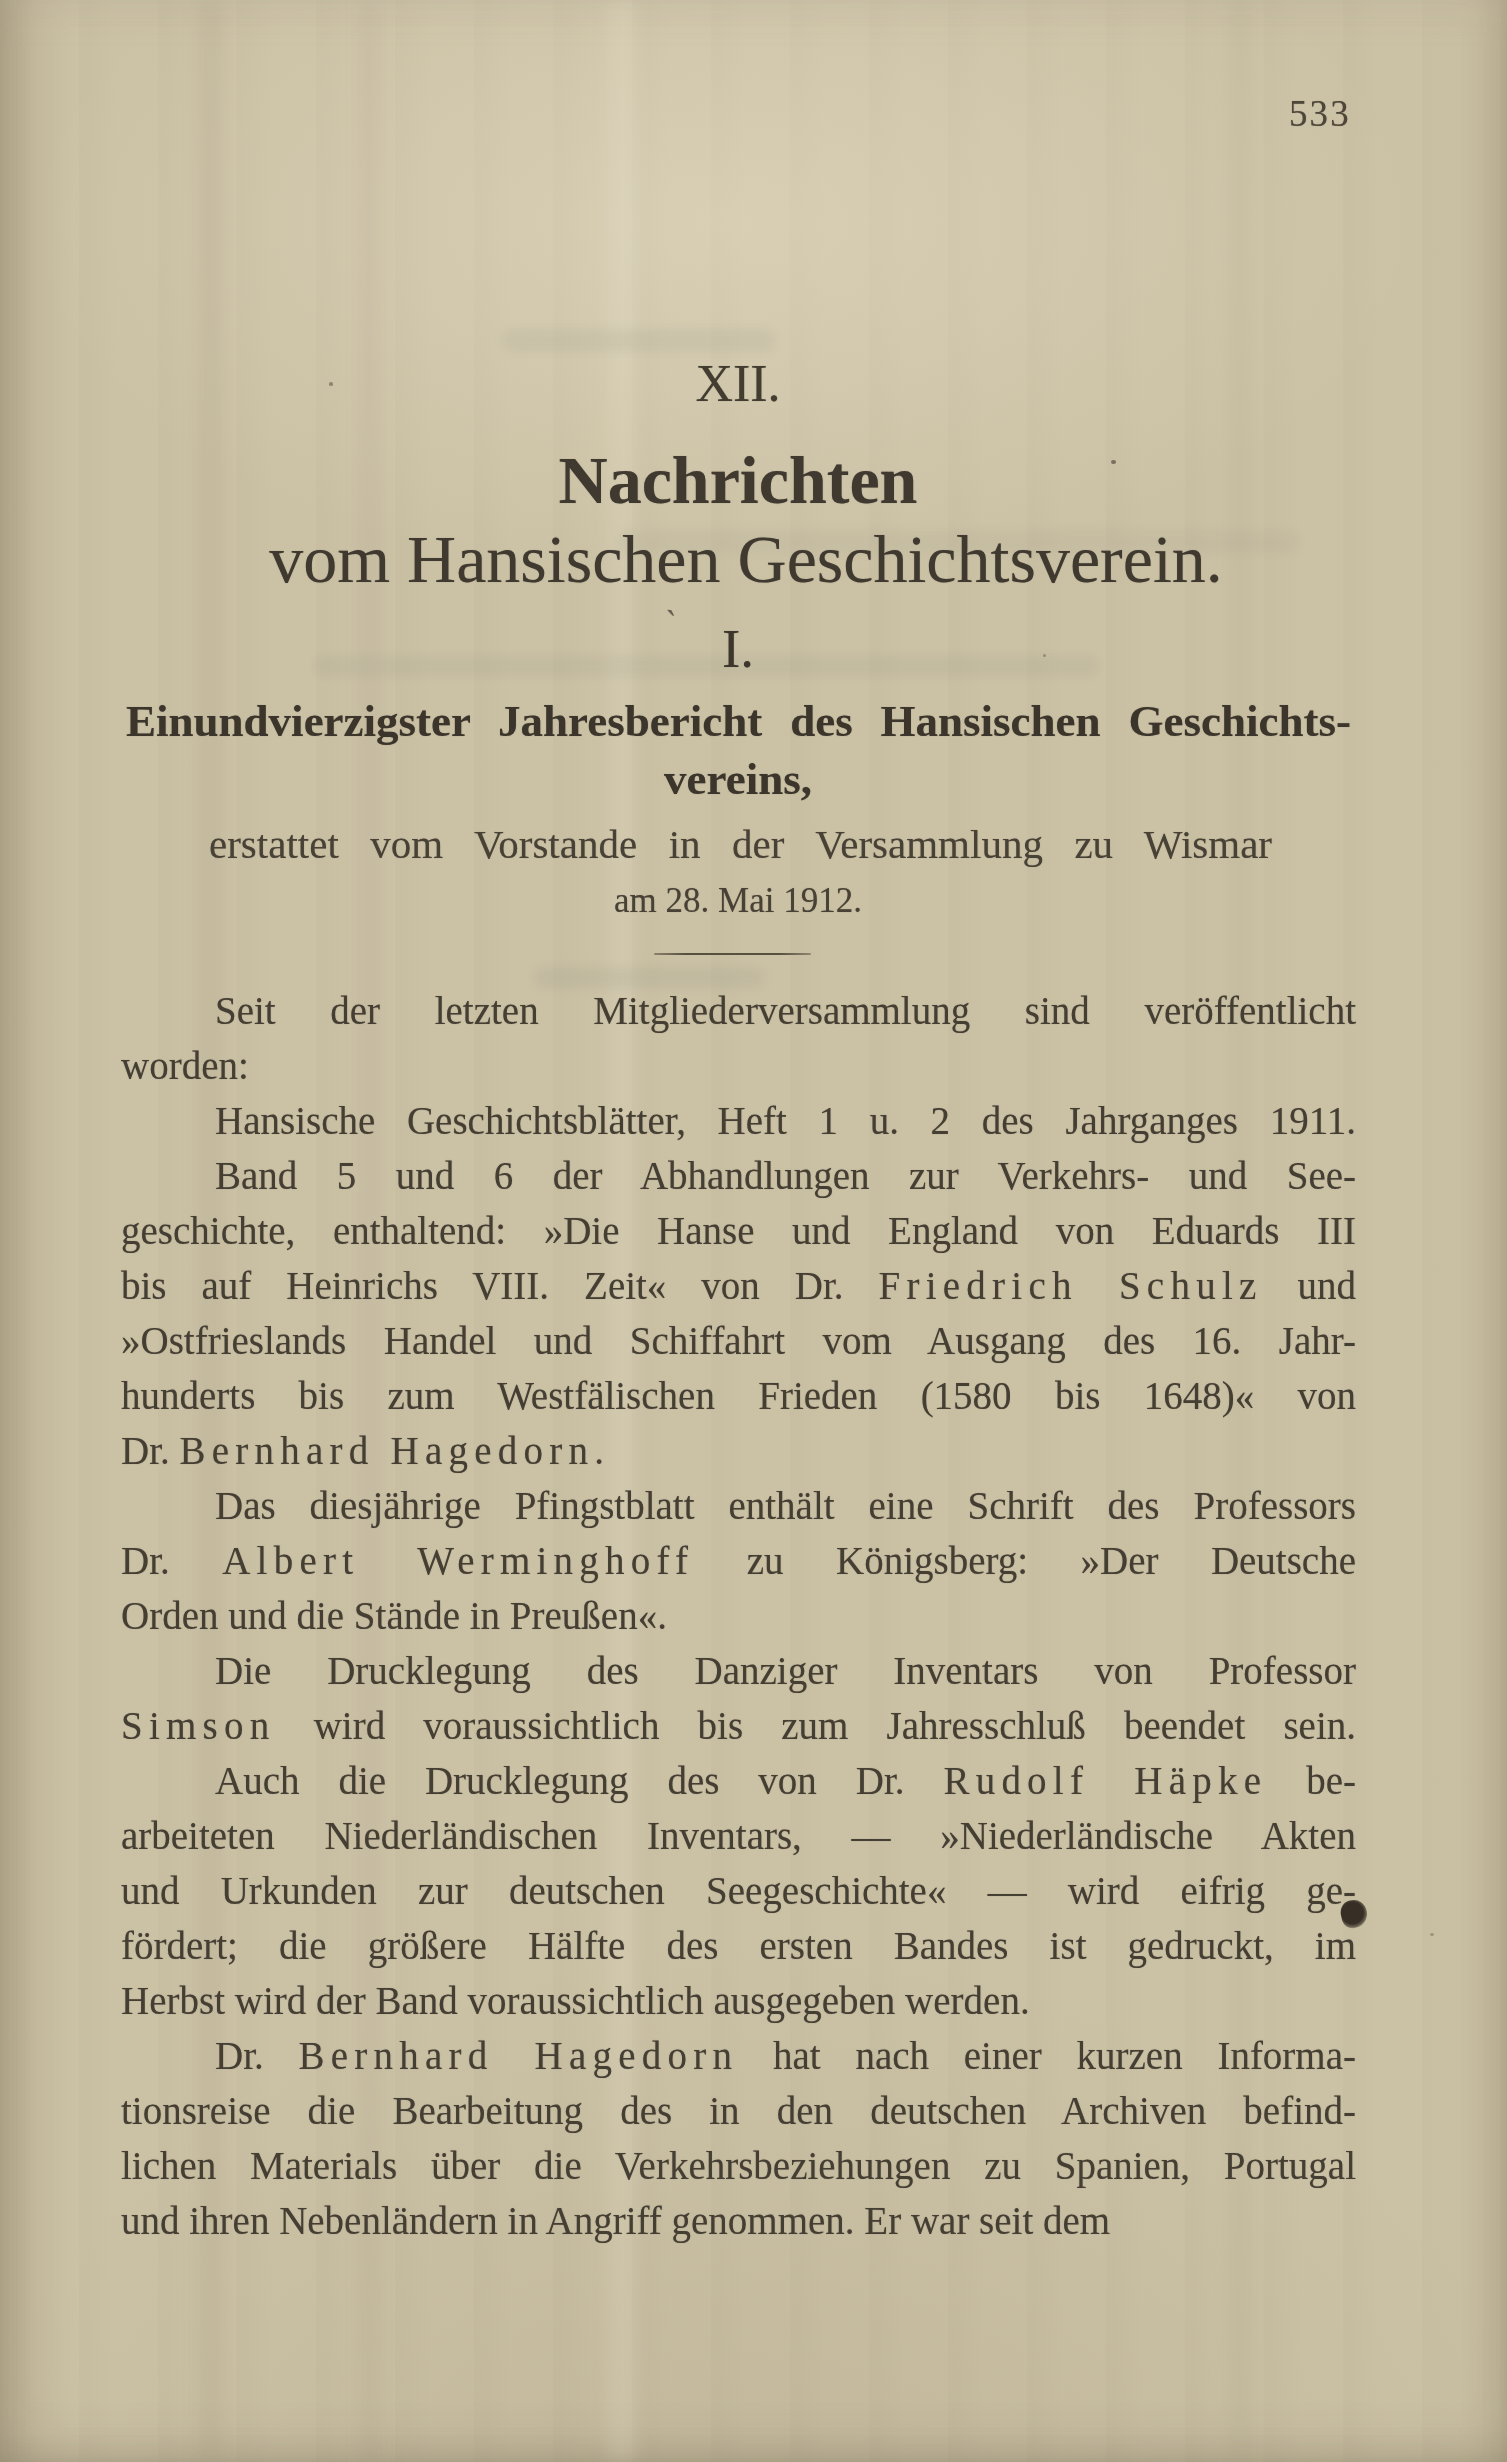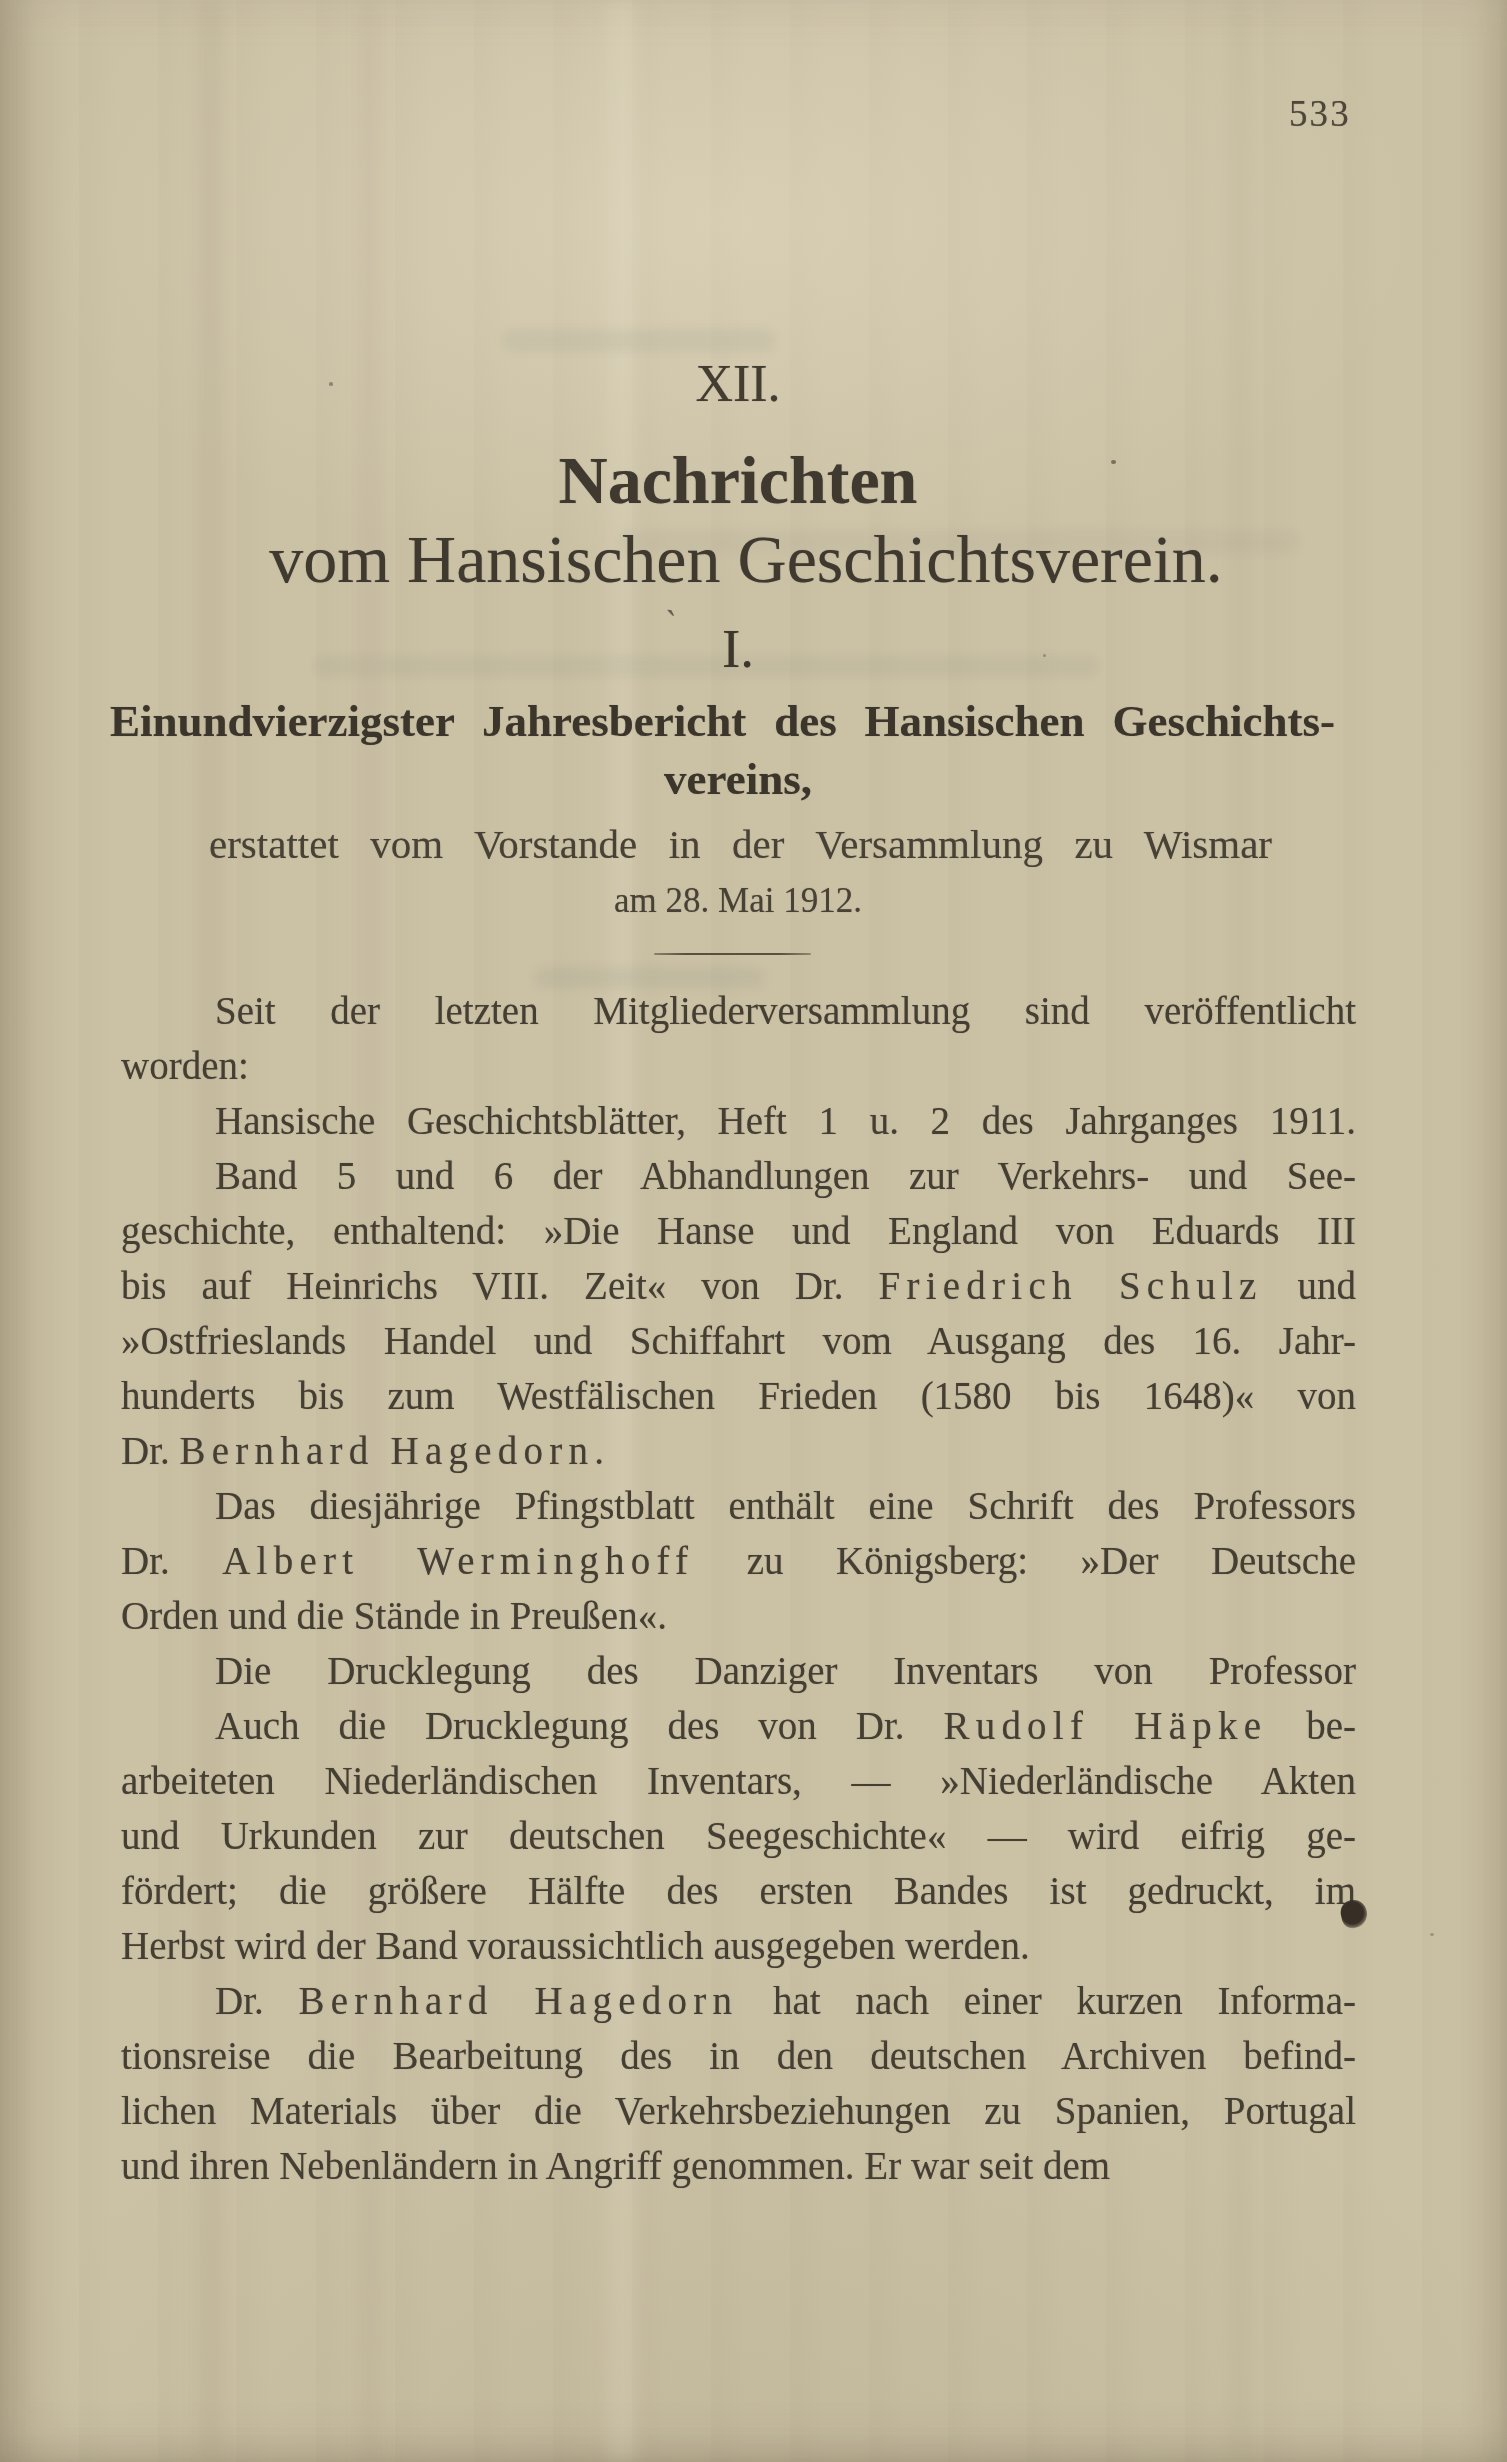--- a/index.html
+++ b/index.html
@@ -36,21 +36,21 @@
   .centercol { position: absolute; left: 89px; width: 1298px; text-align: center; line-height: 1; }
 
   .chapter   { top: 358px;  font-size: 52px; color: #423c31; }
   .title1    { top: 446px;  font-size: 68px; font-weight: bold; margin: 0; color: #3f3930; }
   .title2    { top: 517px;  font-size: 68px; font-weight: normal; margin: 8px; color: #3f3930; }
   .section-num { top: 621px; font-size: 55px; color: #3c362c; }
 
   .stray-mark { position: absolute; left: 664px; top: 606px; font-size: 34px; line-height: 1; opacity: 0.75; transform: rotate(8deg); }
 
   .rep1 {
-    position: absolute; left: 110px; top: 699px; width: 1225px;
+    position: absolute; left: 126px; top: 699px; width: 1225px;
     font-size: 45px; font-weight: bold; line-height: 1;
     text-align: justify; text-align-last: justify; text-justify: inter-word;
     color: #3b352b;
   }
   .rep2 { top: 757px; font-size: 45px; font-weight: bold; color: #3b352b; }
 
   .subtitle {
     position: absolute; left: 209px; top: 824px; width: 1063px;
     font-size: 41px; line-height: 1;
     text-align: justify; text-align-last: justify; text-justify: inter-word;
@@ -134,20 +134,21 @@
       <div class="bodyline indent j"><span>Band 5 und 6 der Abhandlungen zur Verkehrs- und See-</span></div>
       <div class="bodyline j"><span>geschichte, enthaltend: »Die Hanse und England von Eduards III</span></div>
       <div class="bodyline j"><span>bis auf Heinrichs VIII. Zeit« von Dr. </span><span class="sp">Friedrich Schulz</span><span> und</span></div>
       <div class="bodyline j"><span>»Ostfrieslands Handel und Schiffahrt vom Ausgang des 16. Jahr-</span></div>
       <div class="bodyline j"><span>hunderts bis zum Westfälischen Frieden (1580 bis 1648)« von</span></div>
       <div class="bodyline"><span>Dr. </span><span class="sp">Bernhard Hagedorn</span><span>.</span></div>
       <div class="bodyline indent j"><span>Das diesjährige Pfingstblatt enthält eine Schrift des Professors</span></div>
       <div class="bodyline j"><span>Dr. </span><span class="sp">Albert Werminghoff</span><span> zu Königsberg: »Der Deutsche</span></div>
       <div class="bodyline"><span>Orden und die Stände in Preußen«.</span></div>
       <div class="bodyline indent j"><span>Die Drucklegung des Danziger Inventars von Professor</span></div>
+      <div class="bodyline j"><span class="sp">Simson</span><span> wird voraussichtlich bis zum Jahresschluß beendet sein.</span></div>
       <div class="bodyline indent j"><span>Auch die Drucklegung des von Dr. </span><span class="sp">Rudolf Häpke</span><span> be-</span></div>
       <div class="bodyline j"><span>arbeiteten Niederländischen Inventars, — »Niederländische Akten</span></div>
       <div class="bodyline j"><span>und Urkunden zur deutschen Seegeschichte« — wird eifrig ge-</span></div>
       <div class="bodyline j"><span>fördert; die größere Hälfte des ersten Bandes ist gedruckt, im</span></div>
       <div class="bodyline"><span>Herbst wird der Band voraussichtlich ausgegeben werden.</span></div>
       <div class="bodyline indent j"><span>Dr. </span><span class="sp">Bernhard Hagedorn</span><span> hat nach einer kurzen Informa-</span></div>
       <div class="bodyline j"><span>tionsreise die Bearbeitung des in den deutschen Archiven befind-</span></div>
       <div class="bodyline j"><span>lichen Materials über die Verkehrsbeziehungen zu Spanien, Portugal</span></div>
       <div class="bodyline"><span>und ihren Nebenländern in Angriff genommen. Er war seit dem</span></div>
     </div>

